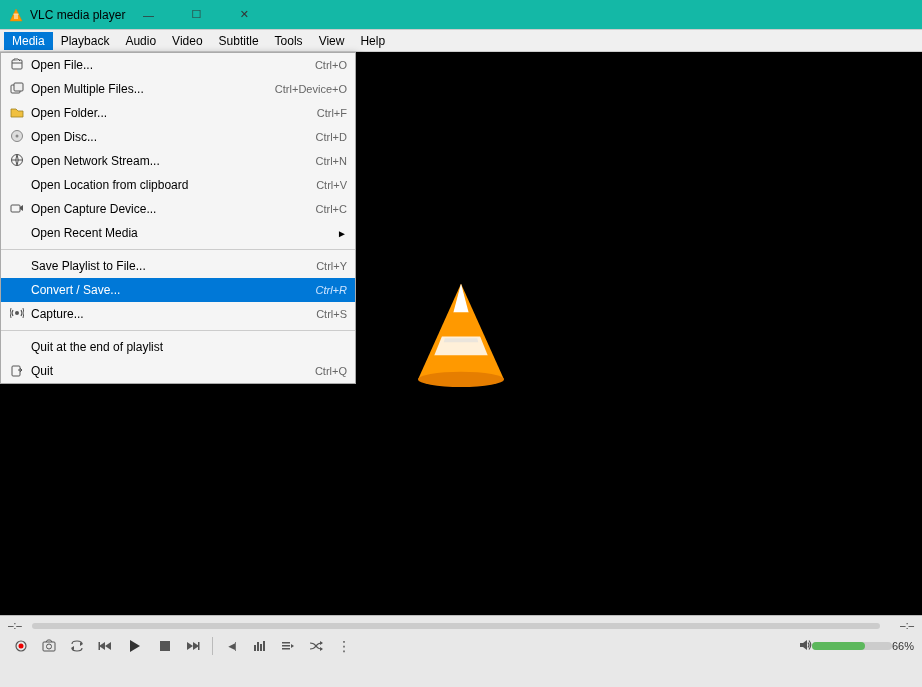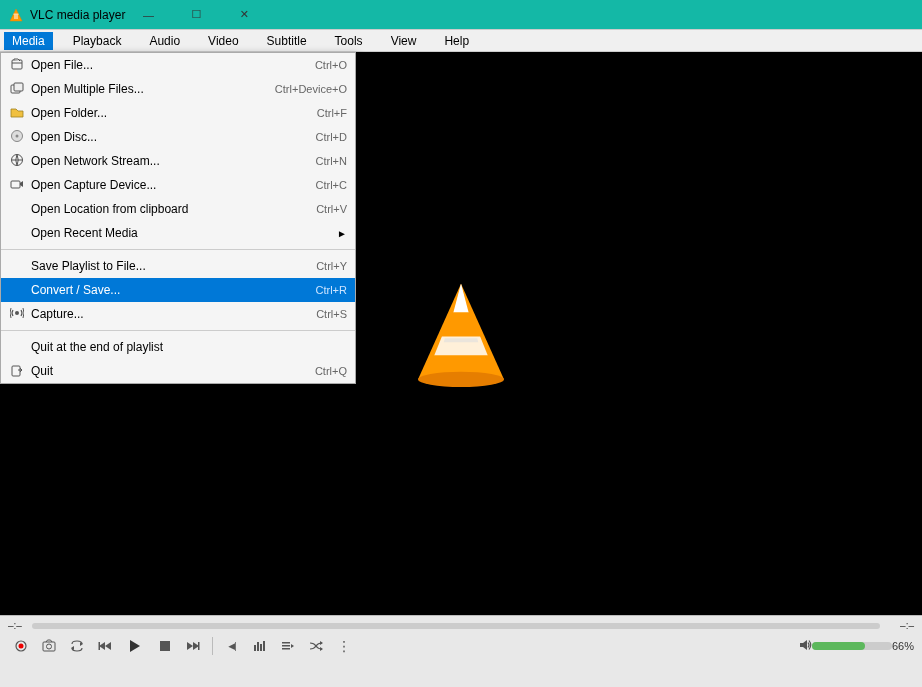--- a/index.html
+++ b/index.html
@@ -41,21 +41,20 @@
     }
 
     
     #menu-bar {
       background: #f0f0f0;
       height: 22px;
       display: flex;
       align-items: center;
       border-bottom: 1px solid #ccc;
       padding: 0 4px;
-      gap: 12px;
     }
     .menu-item {
       padding: 2px 8px;
       cursor: pointer;
       font-size: 12px;
       color: #000;
       position: relative;
     }
     .menu-item:hover, .menu-item.active {
       background: #0078d7;
@@ -92,20 +91,21 @@
       color: #fff;
       align-items: center;
     }
     .dropdown-item .shortcut {
       margin-left: auto;
       color: #666;
       font-size: 11px;
     }
     .dropdown-item.highlighted .shortcut {
       color: #cce4ff;
+      font-style: italic;
     }
     .dropdown-item .item-icon {
       position: absolute;
       left: 8px;
       width: 16px;
       text-align: center;
       font-size: 12px;
     }
     .dropdown-item .arrow {
       margin-left: auto;
@@ -325,34 +325,34 @@
           <circle cx="7" cy="7" r="5.5" fill="none" stroke="#555" stroke-width="1"></circle>
           <path d="M7 1.5 Q9.5 7 7 12.5 Q4.5 7 7 1.5" fill="none" stroke="#555" stroke-width="1"></path>
           <line x1="1.5" y1="7" x2="12.5" y2="7" stroke="#555" stroke-width="1"></line>
         </svg>
     </span>
     <span>Open Network Stream...</span>
     <span class="shortcut">Ctrl+N</span>
   </div>
 
   <div class="dropdown-item">
-    <span class="item-icon">
-      <svg width="14" height="14" viewBox="0 0 14 14">
-          <rect x="1" y="4" width="9" height="7" rx="1" fill="none" stroke="#555" stroke-width="1"></rect>
-          <polygon points="10,6 13,4 13,10 10,8" fill="#555"></polygon>
-        </svg>
-    </span>
-    <span>Open Capture Device...</span>
-    <span class="shortcut">Ctrl+C</span>
-  </div>
-
-  <div class="dropdown-item">
     <span class="item-icon"></span>
     <span>Open Location from clipboard</span>
     <span class="shortcut">Ctrl+V</span>
+  </div>
+
+  <div class="dropdown-item">
+    <span class="item-icon">
+      <svg width="14" height="14" viewBox="0 0 14 14">
+          <rect x="1" y="4" width="9" height="7" rx="1" fill="none" stroke="#555" stroke-width="1"></rect>
+          <polygon points="10,6 13,4 13,10 10,8" fill="#555"></polygon>
+        </svg>
+    </span>
+    <span>Open Capture Device...</span>
+    <span class="shortcut">Ctrl+C</span>
   </div>
 
   <div class="dropdown-item">
     <span class="item-icon"></span>
     <span>Open Recent Media</span>
     <span class="arrow">►</span>
   </div>
   <div class="menu-section-divider"></div>
 
   <div class="dropdown-item">

